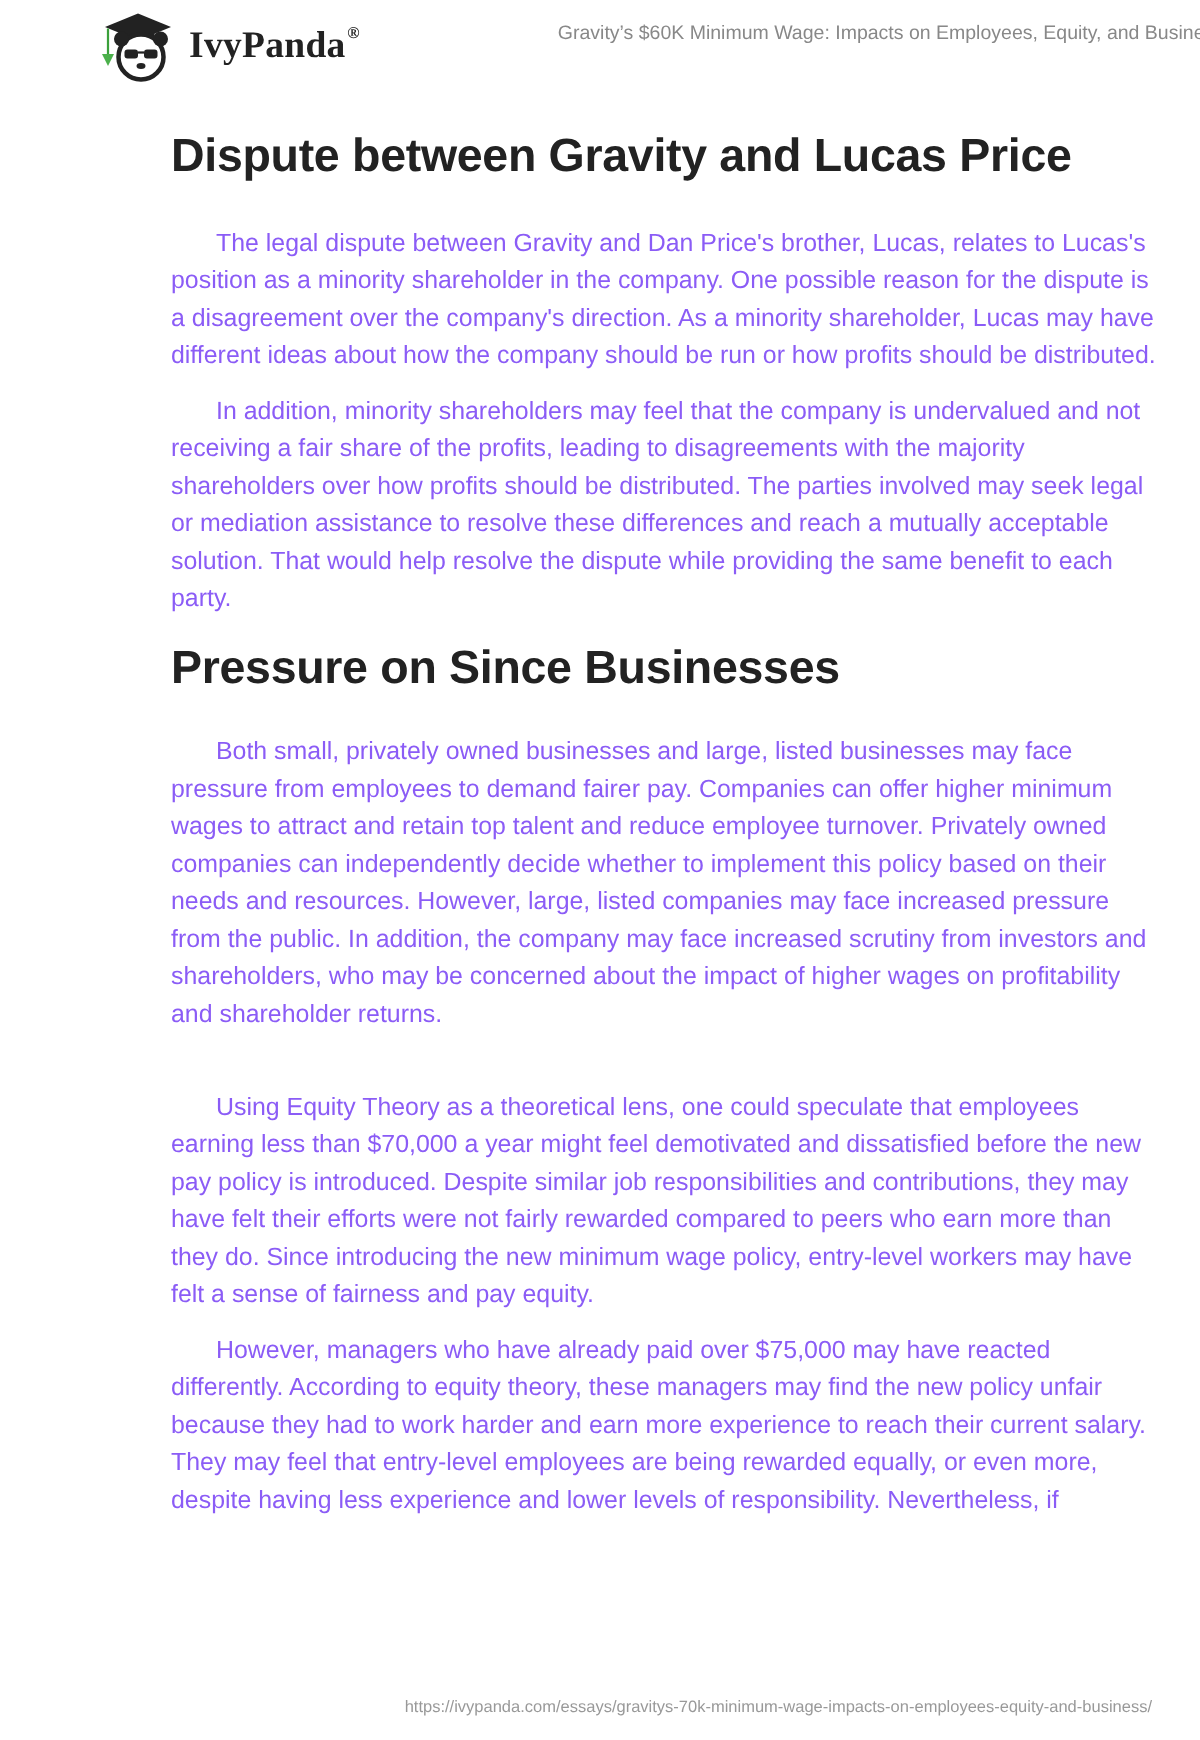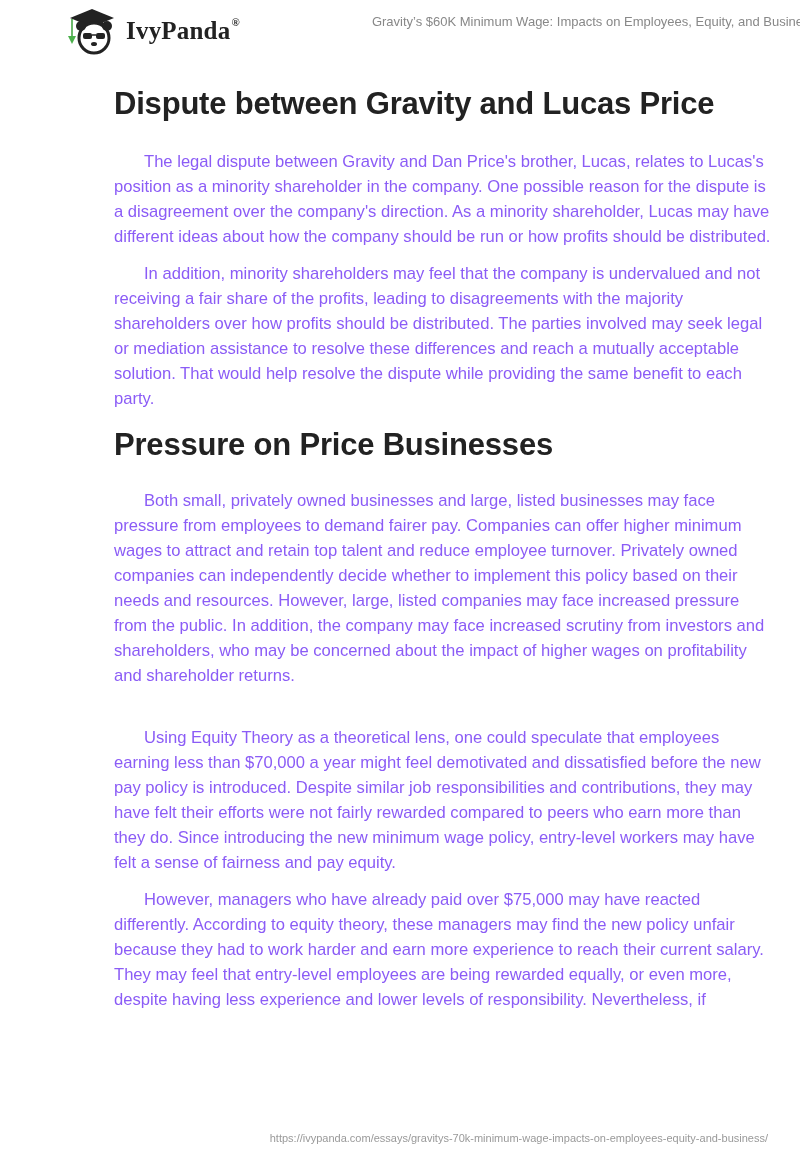--- a/index.html
+++ b/index.html
@@ -38,21 +38,21 @@
   <div class="doc-title">Gravity’s $60K Minimum Wage: Impacts on Employees, Equity, and Business</div>
 </div>
 
 <div class="content">
   <h2>Dispute between Gravity and Lucas Price</h2>
   <div style="height:25px"></div>
   <p>The legal dispute between Gravity and Dan Price's brother, Lucas, relates to Lucas's position as a minority shareholder in the company. One possible reason for the dispute is a disagreement over the company's direction. As a minority shareholder, Lucas may have different ideas about how the company should be run or how profits should be distributed.</p>
   <div style="height:12px"></div>
   <p>In addition, minority shareholders may feel that the company is undervalued and not receiving a fair share of the profits, leading to disagreements with the majority shareholders over how profits should be distributed. The parties involved may seek legal or mediation assistance to resolve these differences and reach a mutually acceptable solution. That would help resolve the dispute while providing the same benefit to each party.</p>
   <div style="height:14px"></div>
-  <h2>Pressure on Price Businesses</h2>
+  <h2>Pressure on Since Businesses</h2>
   <div style="height:23px"></div>
   <p>Both small, privately owned businesses and large, listed businesses may face pressure from employees to demand fairer pay. Companies can offer higher minimum wages to attract and retain top talent and reduce employee turnover. Privately owned companies can independently decide whether to implement this policy based on their needs and resources. However, large, listed companies may face increased pressure from the public. In addition, the company may face increased scrutiny from investors and shareholders, who may be concerned about the impact of higher wages on profitability and shareholder returns.</p>
   <div style="height:14px"></div>
   <div style="height:23px"></div>
   <p>Using Equity Theory as a theoretical lens, one could speculate that employees earning less than $70,000 a year might feel demotivated and dissatisfied before the new pay policy is introduced. Despite similar job responsibilities and contributions, they may have felt their efforts were not fairly rewarded compared to peers who earn more than they do. Since introducing the new minimum wage policy, entry-level workers may have felt a sense of fairness and pay equity.</p>
   <div style="height:12px"></div>
   <p>However, managers who have already paid over $75,000 may have reacted differently. According to equity theory, these managers may find the new policy unfair because they had to work harder and earn more experience to reach their current salary. They may feel that entry-level employees are being rewarded equally, or even more, despite having less experience and lower levels of responsibility. Nevertheless, if</p>
 </div>
 
 <div class="footer-url">https://ivypanda.com/essays/gravitys-70k-minimum-wage-impacts-on-employees-equity-and-business/</div>

